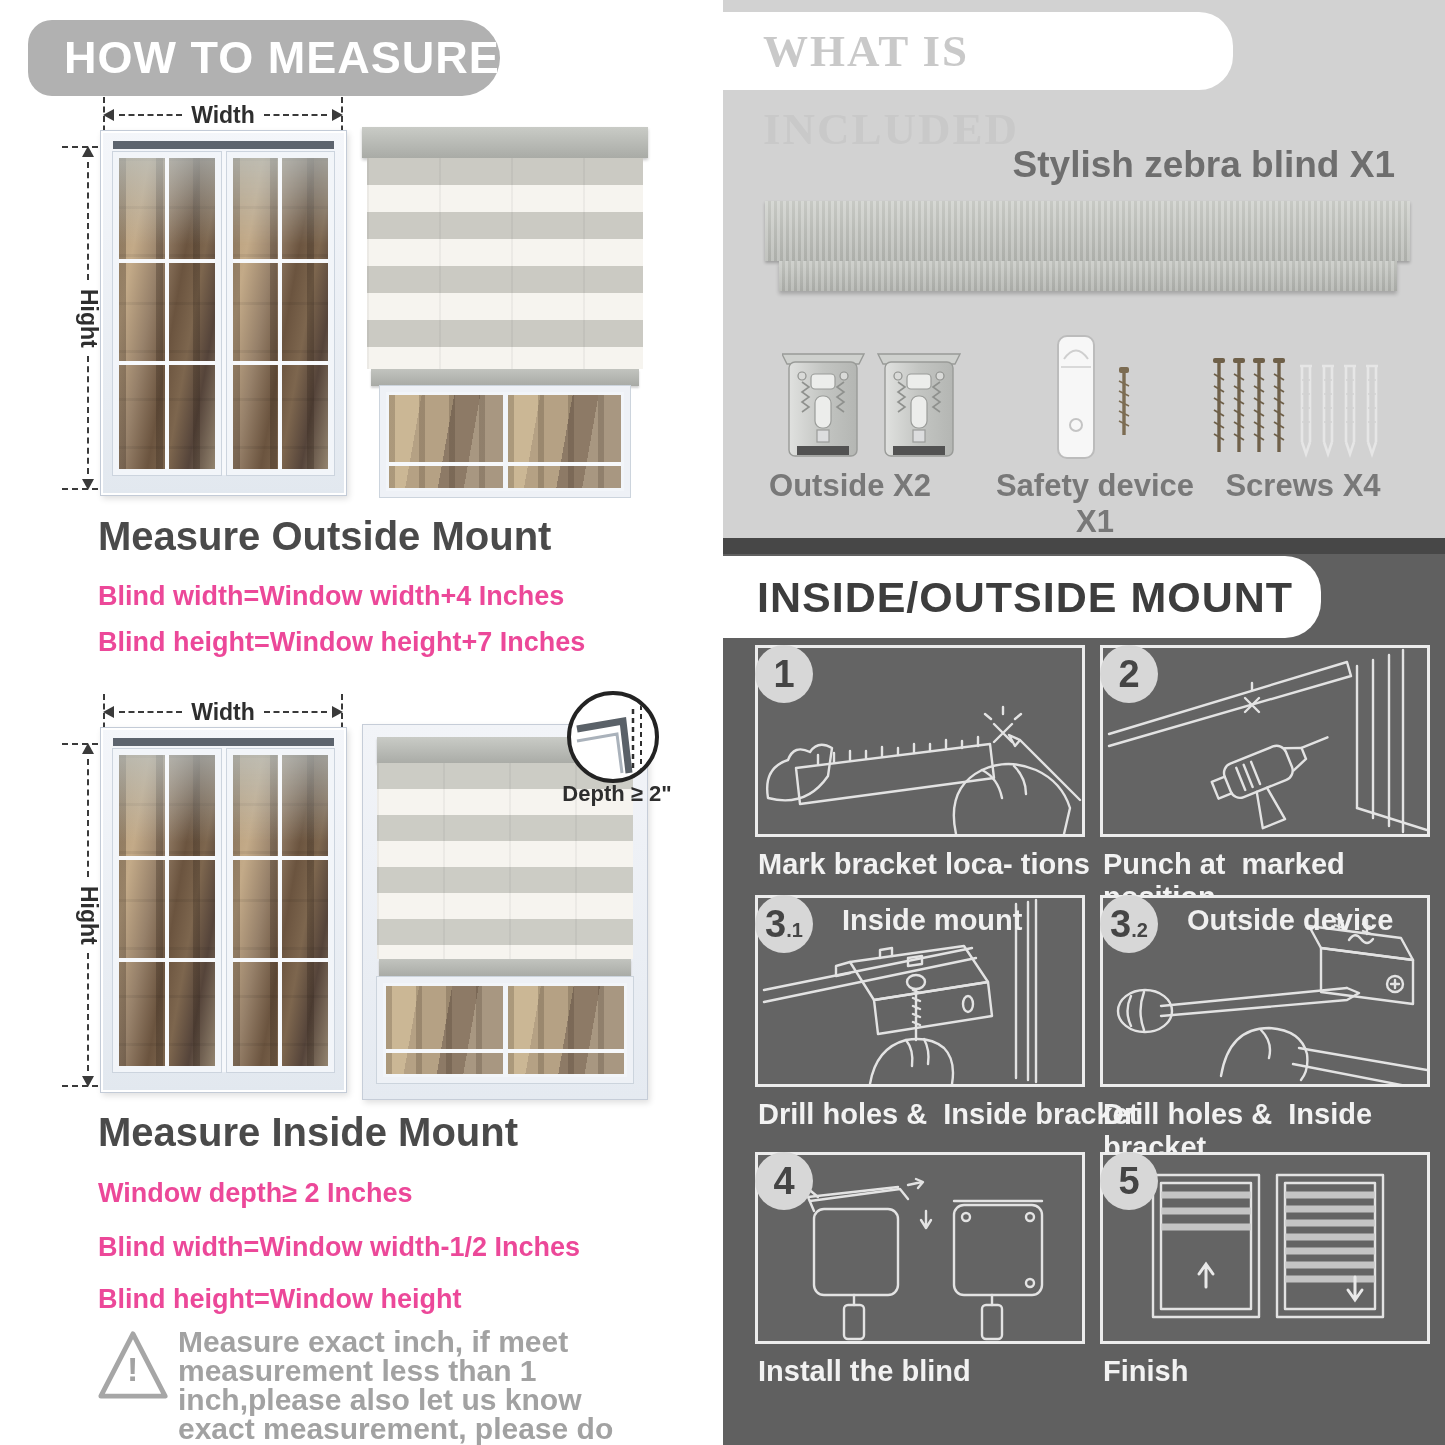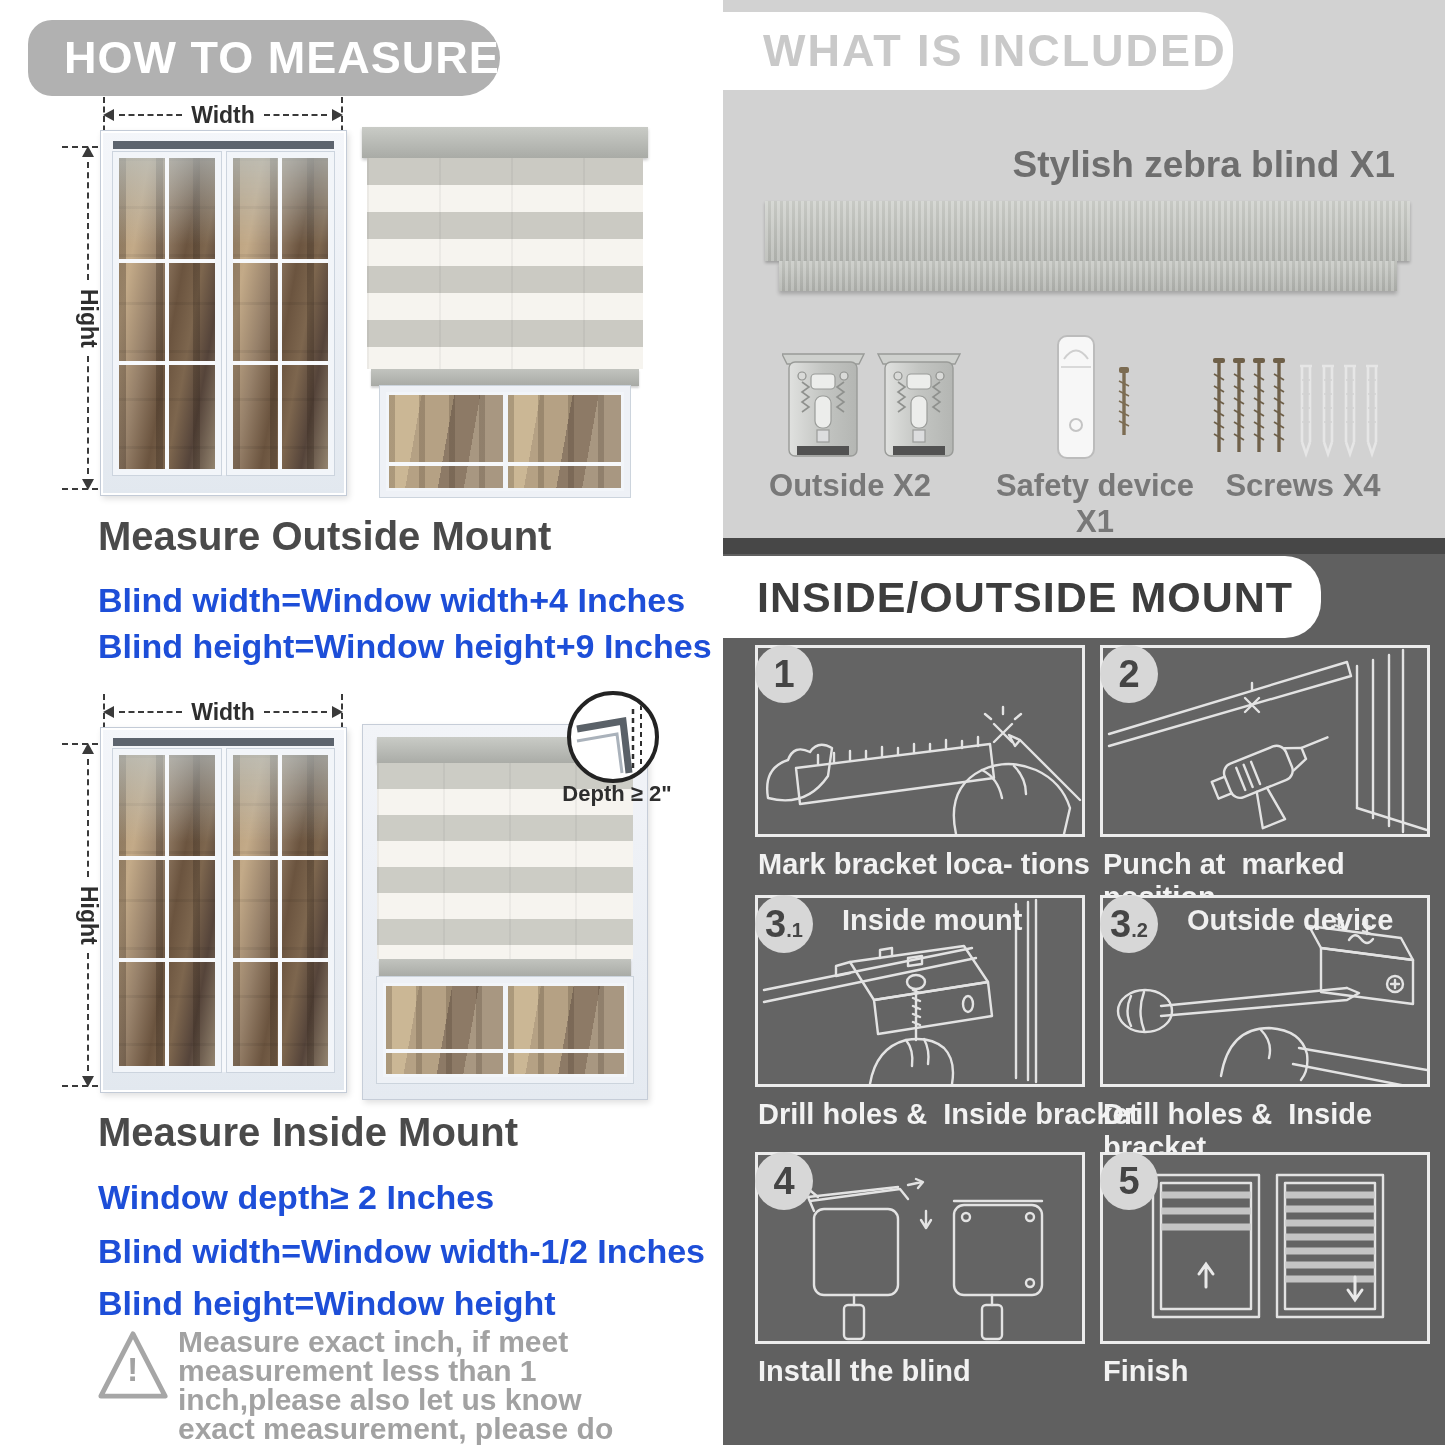--- a/index.html
+++ b/index.html
@@ -68,29 +68,29 @@
   .b-botrail{height:18px;margin:0 2px;background:linear-gradient(#c2c4bf,#a8aaa5);box-shadow:0 2px 2px rgba(0,0,0,.18);}
   .mini-window.tall{height:106px;}
 
   
   .depth-circle{width:92px;height:92px;border-radius:50%;background:#ffffff;
     border:4px solid #232323;box-sizing:border-box;overflow:hidden;}
   .depth-label{font-size:22px;font-weight:bold;color:#2e2e2e;text-align:center;}
 
   
   .heading{font-size:40px;font-weight:bold;color:#4a4a4a;}
-  .formula{font-size:34px;font-weight:bold;color:#1d4ed8;}
+  .formula{font-size:27px;font-weight:bold;color:#ec4899;}
   .warn-text{font-size:30px;font-weight:bold;color:#a2a2a2;line-height:29px;}
   .warn-mark{font-size:34px;font-weight:bold;color:#a2a2a2;}
 
   
   .panel-light{left:723px;top:0;width:722px;height:538px;background:#d2d2d2;}
   .incl-banner{left:723px;top:12px;width:510px;height:78px;background:#ffffff;
     border-radius:0 34px 34px 0;color:#c9c9c9;font-size:45px;font-weight:bold;
-    line-height:78px;padding-left:40px;letter-spacing:2px;box-sizing:border-box;}
+    line-height:78px;padding-left:40px;letter-spacing:2px;box-sizing:border-box;font-family:Liberation Serif, serif;}
   .product-label{font-size:37px;font-weight:bold;color:#6e6e6e;text-align:right;}
   .headrail-top{left:765px;top:201px;width:645px;height:60px;
     background:
       repeating-linear-gradient(90deg, rgba(255,255,255,.20) 0 3px, rgba(0,0,0,.03) 3px 6px),
       linear-gradient(#cdcfca,#b2b4af);
     box-shadow:0 2px 3px rgba(0,0,0,.25);}
   .headrail-bottom{left:779px;top:261px;width:618px;height:30px;
     background:
       repeating-linear-gradient(90deg, rgba(255,255,255,.18) 0 3px, rgba(0,0,0,.03) 3px 6px),
       linear-gradient(#c6c8c3,#adafaa);
@@ -151,21 +151,21 @@
   <div class="a-body"></div>
   <div class="a-botrail"></div>
   <div class="mini-window" style="margin:0 18px;height:111px;">
     <div class="mw-glass"></div>
     <div class="mw-glass"></div>
   </div>
 </div>
 
 <div class="abs heading nosel" style="left:98px;top:514px;">Measure Outside Mount</div>
 <div class="abs formula nosel" style="left:98px;top:581px;">Blind width=Window width+4 Inches</div>
-<div class="abs formula nosel" style="left:98px;top:627px;">Blind height=Window height+9 Inches</div>
+<div class="abs formula nosel" style="left:98px;top:627px;">Blind height=Window height+7 Inches</div>
 
 <div class="abs harrow" style="left:103px;top:700px;width:240px;">
   <span class="tickv" style="left:0;"></span>
   <span class="tickv" style="right:0;"></span>
   <span class="ah l"></span>
   <span class="dash"></span>
   <span class="lbl">Width</span>
   <span class="dash"></span>
   <span class="ah r"></span>
 </div>

